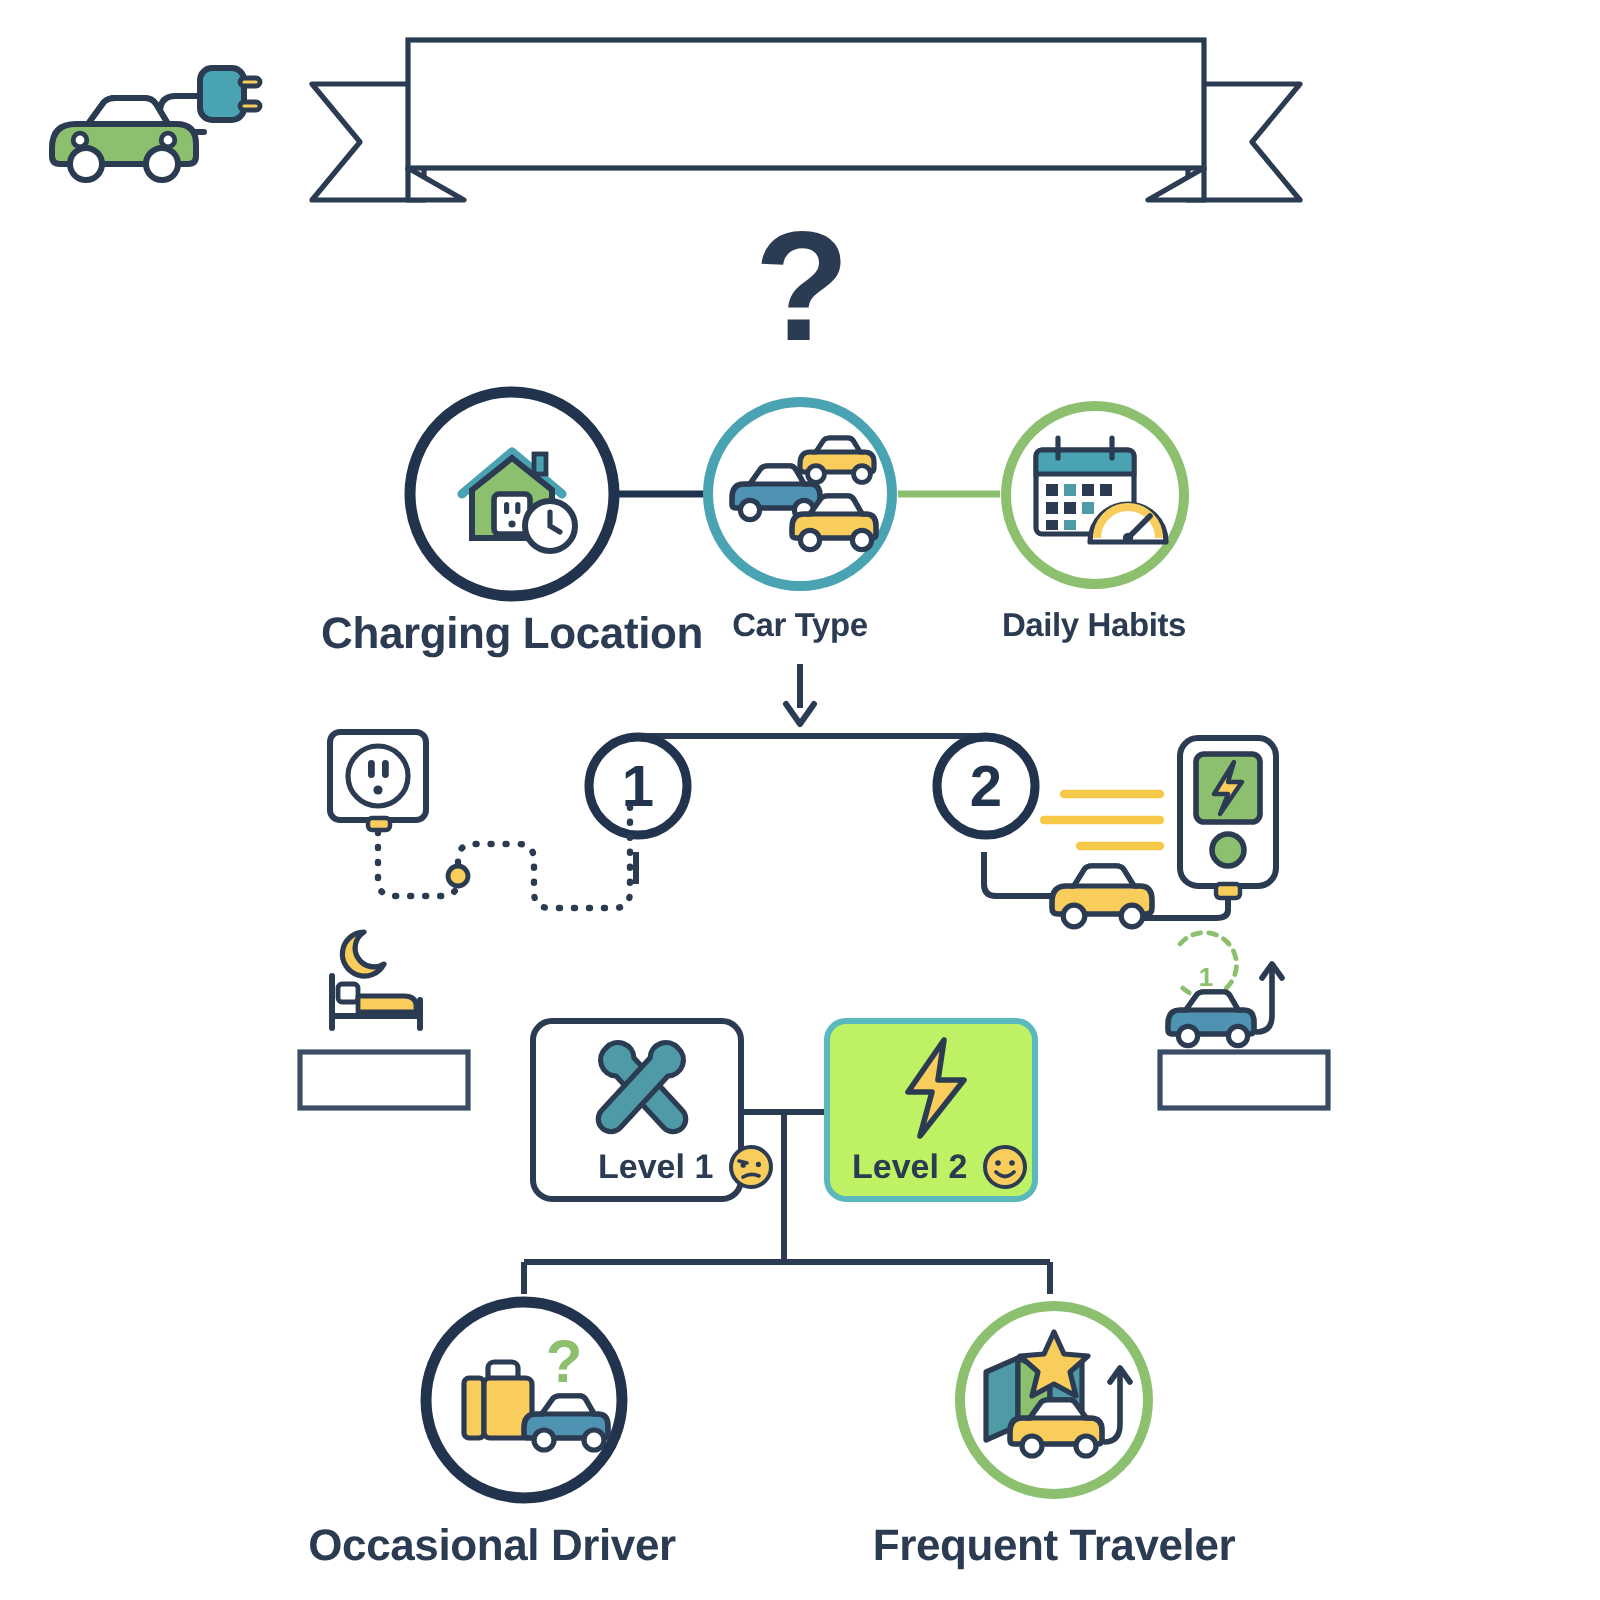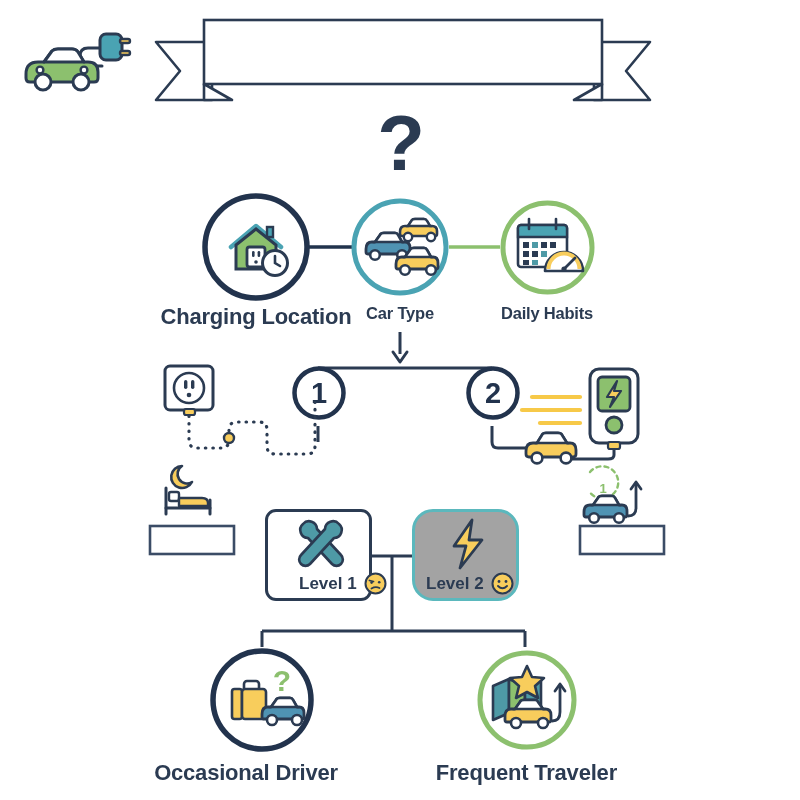--- a/index.html
+++ b/index.html
@@ -269,21 +269,21 @@
         <circle cx="11.5" cy="11.5" r="10" fill="#f8cd5c" stroke="#2b3b52" stroke-width="2"></circle>
         <path d="M5.5 8.5 L9.5 9.5" stroke="#2b3b52" stroke-width="1.8" stroke-linecap="round" fill="none"></path>
         <circle cx="7.6" cy="10.6" r="1.3" fill="#2b3b52"></circle>
         <circle cx="15.2" cy="10.2" r="1.3" fill="#2b3b52"></circle>
         <path d="M7.5 16.5 Q11.5 14.2 15.5 16" stroke="#2b3b52" stroke-width="1.8" stroke-linecap="round" fill="none"></path>
       </svg>
     </div>
   </div>
 
   <div class="abs" style="left:412px;top:509px;width:107px;height:92px;
-              border:3px solid #5bb8bd;border-radius:21px;background:#a3a3a3;box-sizing:border-box;">
+              border:3px solid #5bb8bd;border-radius:11px;background:#bef264;box-sizing:border-box;">
     <div class="abs" style="left:33px;top:6px;">
       <svg width="42" height="52" viewBox="0 0 42 52">
         <path d="M24 2 L6 28 L18 28 L12 50 L34 22 L21 22 Z" fill="#f8cd5c" stroke="#2b3b52" stroke-width="2.8" stroke-linejoin="round"></path>
       </svg>
     </div>
     <div class="abs" style="left:11px;top:60px;display:flex;align-items:center;gap:7px;">
       <span class="lvl-text">Level 2</span>
       <svg width="23" height="23" viewBox="0 0 23 23">
         <circle cx="11.5" cy="11.5" r="10" fill="#f8cd5c" stroke="#2b3b52" stroke-width="2"></circle>
         <circle cx="8" cy="9.5" r="1.4" fill="#2b3b52"></circle>
@@ -320,15 +320,15 @@
         <path d="M52 18 L57 29 L69 30 L60 38 L63 50 L52 44 L41 50 L44 38 L35 30 L47 29 Z" fill="#f8cd5c" stroke="#2b3b52" stroke-width="2.6" stroke-linejoin="round"></path>
         <path d="M30 68 Q30 61 36 61 L40 61 L45 54 Q46 52 49 52 L60 52 Q62 52 63 54 L68 61 L70 61 Q76 61 76 67 L76 72 Q76 74 74 74 L32 74 Q30 74 30 72 Z" fill="#f8cd5c" stroke="#2b3b52" stroke-width="2.8" stroke-linejoin="round"></path>
         <path d="M40 61 L45 54 Q46 52 49 52 L60 52 Q62 52 63 54 L68 61 Z" fill="#ffffff" stroke="#2b3b52" stroke-width="2.6"></path>
         <circle cx="41" cy="75" r="5" fill="#ffffff" stroke="#2b3b52" stroke-width="2.6"></circle>
         <circle cx="68" cy="75" r="5" fill="#ffffff" stroke="#2b3b52" stroke-width="2.6"></circle>
         <path d="M77 73 Q85 73 85 64 L85 38" fill="none" stroke="#2b3b52" stroke-width="2.8" stroke-linejoin="round"></path>
         <path d="M80 43 L85 36 L90 43" fill="none" stroke="#2b3b52" stroke-width="2.8" stroke-linecap="round" stroke-linejoin="round"></path>
       </g>
     </svg>
   </div>
-  <div class="abs label label-lg" style="left:417px;top:760px;width:200px;text-align:right;">Frequent Traveler</div>
+  <div class="abs label label-lg" style="left:427px;top:760px;width:200px;">Frequent Traveler</div>
 
 </div>
 
 </body></html>

